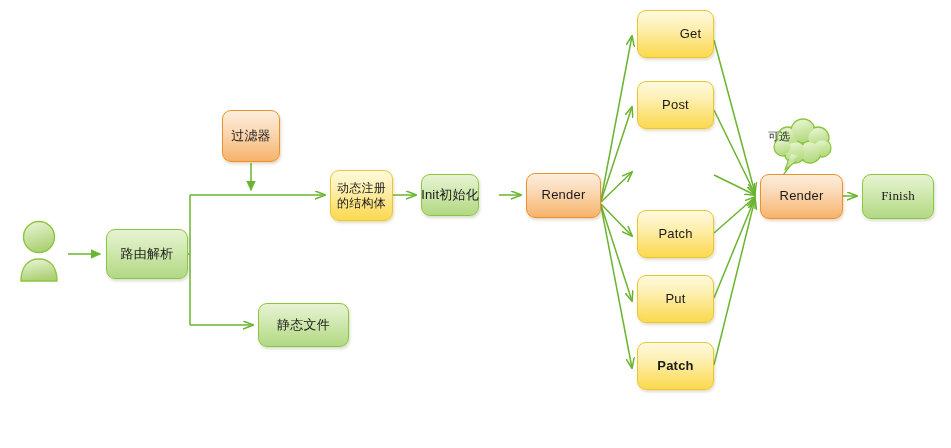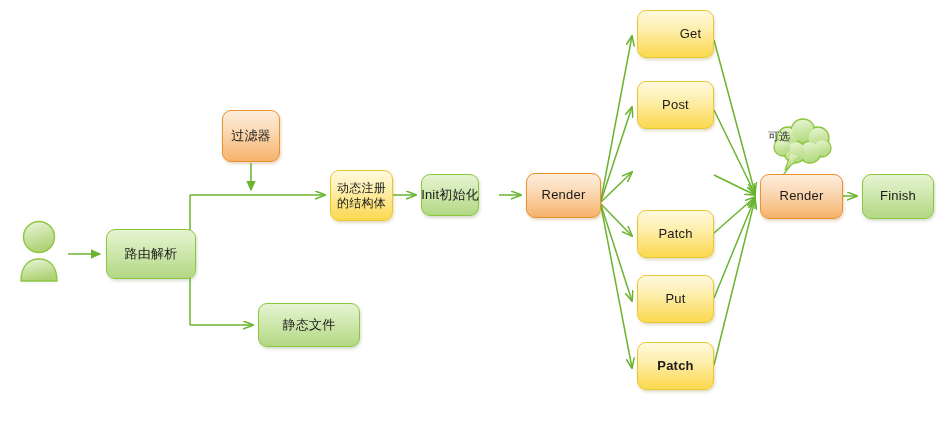--- a/index.html
+++ b/index.html
@@ -154,29 +154,29 @@
     <g stroke="#7cbf3f" stroke-width="1.3" fill="none">
       <path d="M790,166 L778,182"></path>
     </g>
 
     <g>
       <circle cx="39" cy="237" r="15.5" fill="url(#actorHead)" stroke="#8cc63e" stroke-width="1.4"></circle>
       <path d="M21,281 C21,266 28.5,259 39,259 C49.5,259 57,266 57,281 Z" fill="url(#actorBody)" stroke="#8cc63e" stroke-width="1.4"></path>
     </g>
   </svg>
 
-  <div class="node node-green" style="left:106px; top:229px; width:90px; height:50px;">
+  <div class="node node-green" style="left:106px; top:229px; width:82px; height:50px;">
     <span class="label-line">路由解析</span>
   </div>
 
   <div class="node node-orange" style="left:222px; top:110px; width:58px; height:52px;">
     <span class="label-line">过滤器</span>
   </div>
 
-  <div class="node node-green" style="left:258px; top:303px; width:102px; height:44px;">
+  <div class="node node-green" style="left:258px; top:303px; width:91px; height:44px;">
     <span class="label-line">静态文件</span>
   </div>
 
   <div class="node node-yellow" style="left:330px; top:170px; width:63px; height:51px; font-size:12px;">
     <span class="label-stack">
       <span class="label-line">动态注册</span>
       <span class="label-line">的结构体</span>
     </span>
   </div>
 
@@ -206,21 +206,21 @@
   </div>
 
   <div class="node node-yellow" style="left:637px; top:342px; width:77px; height:48px;font-weight:bold;">
     <span class="label-line">Patch</span>
   </div>
 
   <div class="node node-orange" style="left:760px; top:174px; width:83px; height:45px;">
     <span class="label-line">Render</span>
   </div>
 
-  <div class="node node-green" style="left:862px; top:174px; width:72px; height:45px;">
+  <div class="node node-green" style="left:862px; top:174px; width:72px; height:45px;font-family:Liberation Serif, serif;">
     <span class="label-line">Finish</span>
   </div>
 
   <div id="cloud-optional">
     <svg width="70" height="58" viewBox="0 0 70 58" xmlns="http://www.w3.org/2000/svg">
       <defs>
         <linearGradient id="cg" x1="0" y1="0" x2="0.25" y2="1">
           <stop offset="0%" stop-color="#eaf6d9"></stop>
           <stop offset="50%" stop-color="#cfe8a9"></stop>
           <stop offset="100%" stop-color="#b6dc86"></stop>

